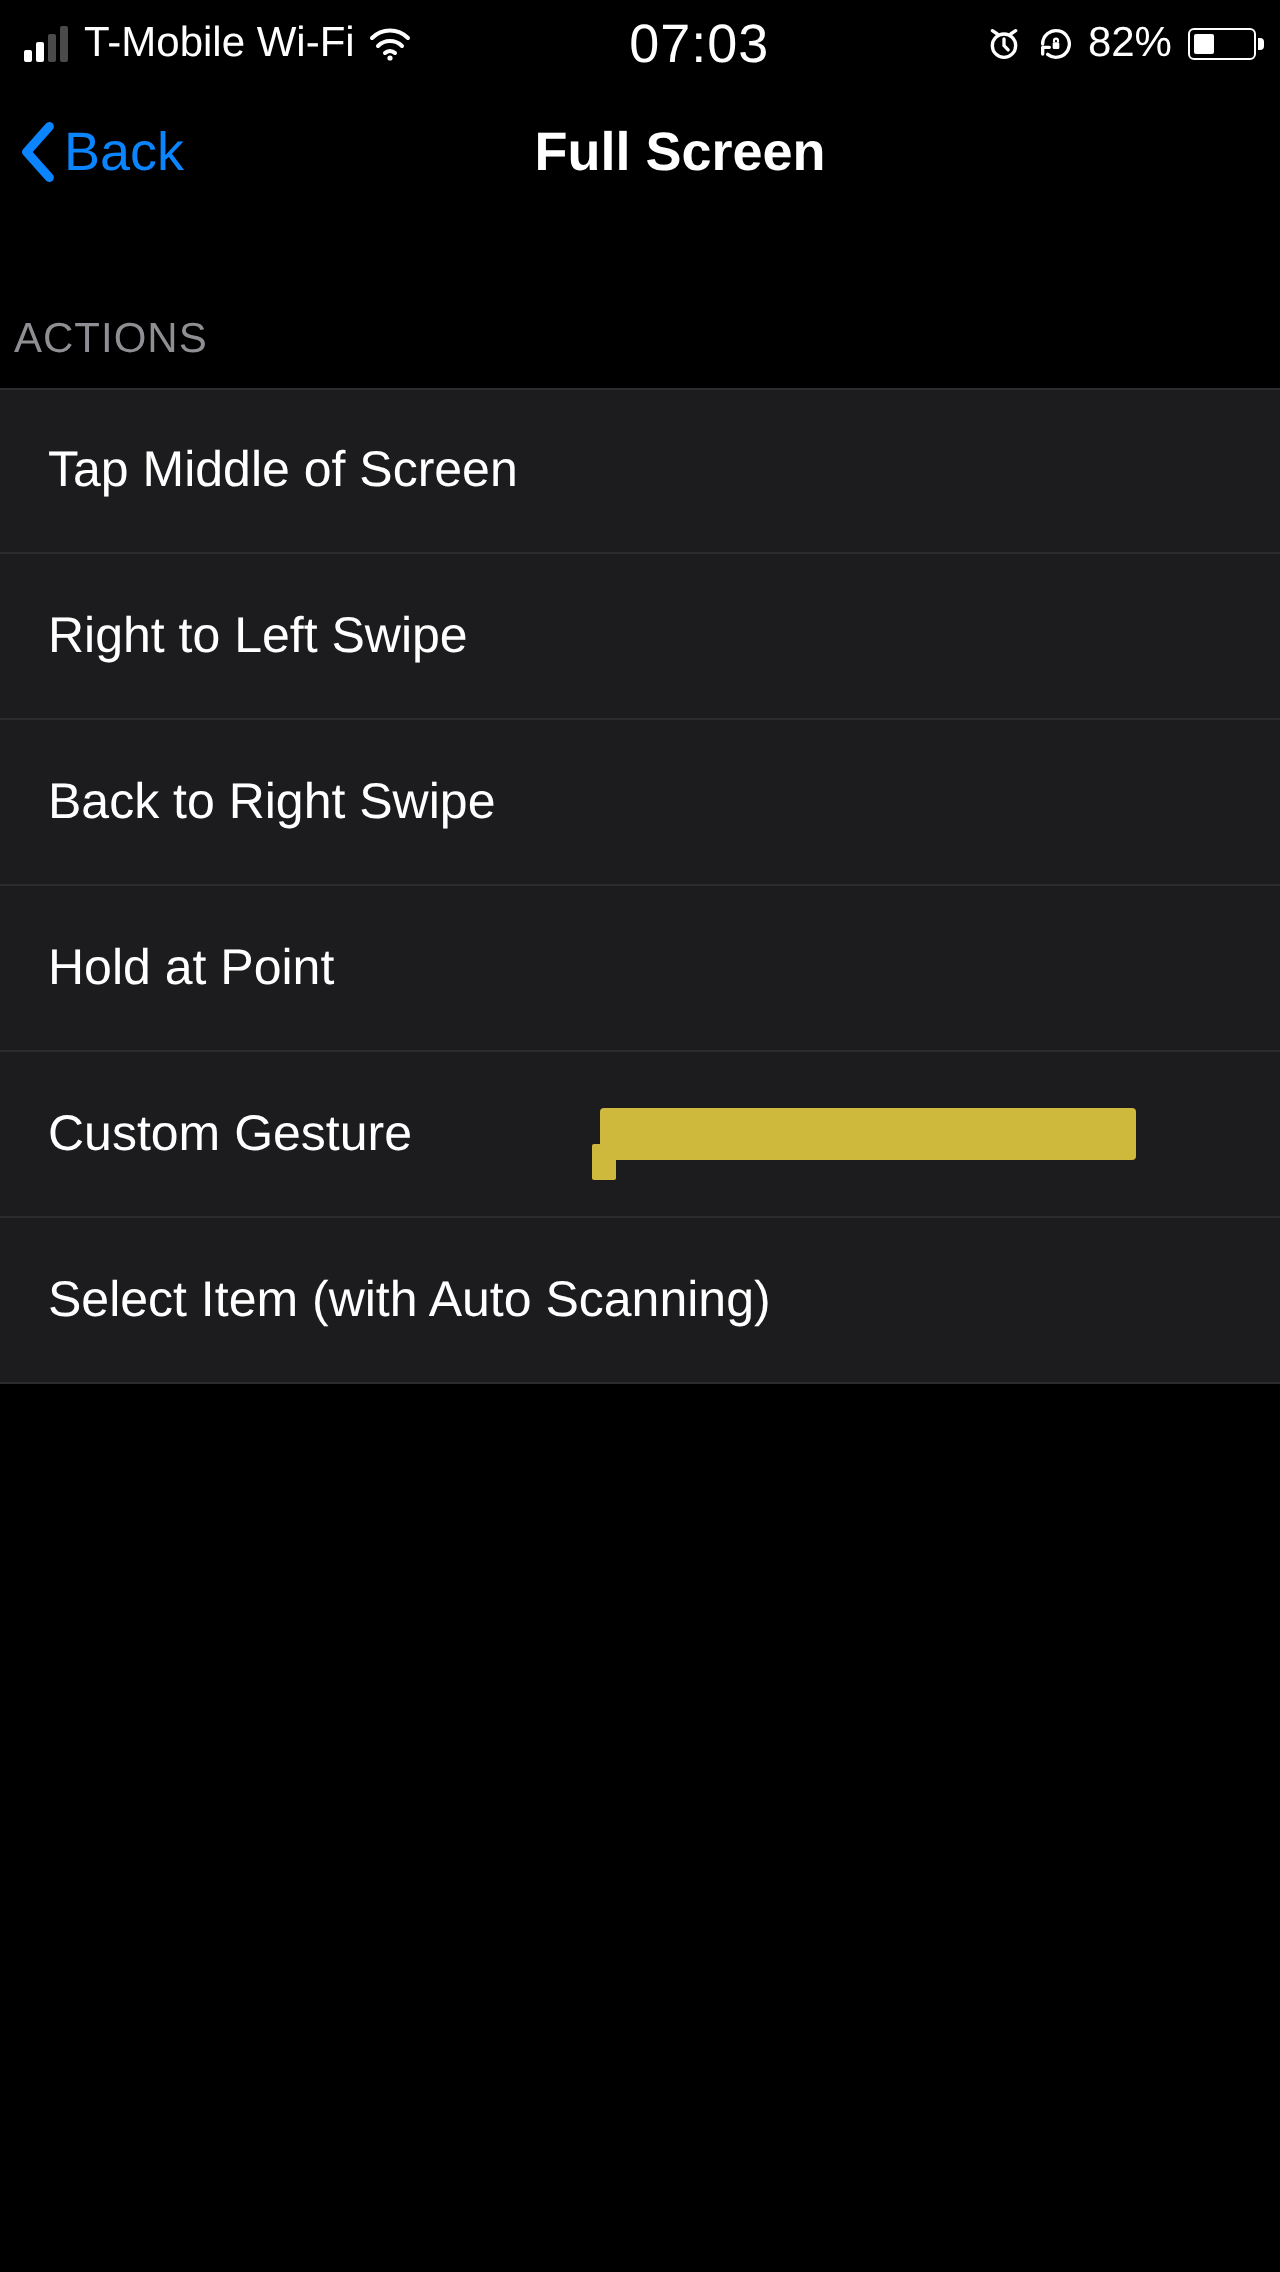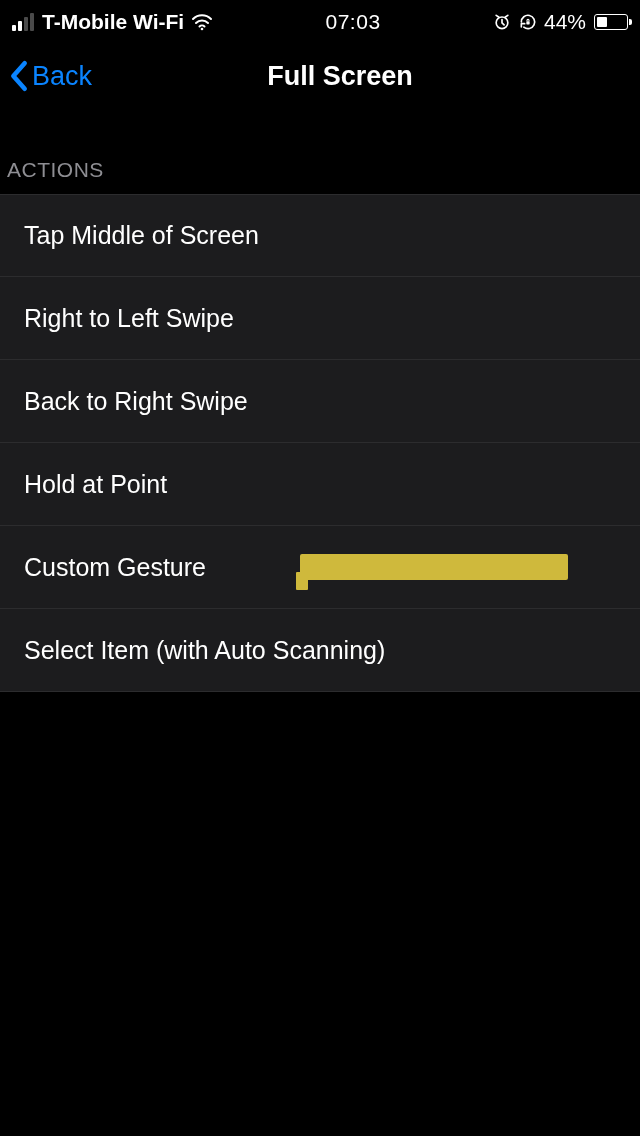--- a/index.html
+++ b/index.html
@@ -44,23 +44,23 @@
       display: inline-block;
       width: 4px;
       background: #4a4a4a;
       border-radius: 1px;
     }
     .signal-bars span.on { background: #fff; }
     .signal-bars span:nth-child(1){height:6px;}
     .signal-bars span:nth-child(2){height:10px;}
     .signal-bars span:nth-child(3){height:14px;}
     .signal-bars span:nth-child(4){height:18px;}
-    .carrier { font-size: 21px; margin-left: 2px; font-weight: bold; }
+    .carrier { font-size: 21px; margin-left: 2px; }
     .wifi-icon svg { width: 24px; height: 24px; display:block; }
-    .time { font-size: 21px; font-variant-numeric: tabular-nums; letter-spacing: 0.5px; }
+    .time { font-size: 27px; font-variant-numeric: tabular-nums; letter-spacing: 0.5px; }
     .alarm-icon svg, .lock-icon svg { width: 20px; height: 20px; display:block;}
     .battery-pct { font-size: 21px; }
     .battery {
       width: 34px; height: 16px; border: 1.5px solid #fff; border-radius: 3px;
       position: relative; display: inline-block; margin-left:2px;
     }
     .battery::after {
       content: ""; position: absolute; right: -5px; top: 4px; width: 3px; height: 6px;
       background: #fff; border-radius: 0 2px 2px 0;
     }
@@ -173,21 +173,21 @@
       </svg>
     </span>
     <span class="lock-icon">
       <svg viewBox="0 0 24 24" fill="none" stroke="#fff" stroke-width="2">
         <path d="M4 12a8 8 0 1 1 3 6.2" stroke-linecap="round"></path>
         <path d="M4 18v-4h4" stroke-linecap="round" stroke-linejoin="round"></path>
         <rect x="10" y="11" width="4" height="4" rx="0.8" fill="#fff" stroke="none"></rect>
         <path d="M10.8 11v-1a1.2 1.2 0 0 1 2.4 0v1" stroke-width="1.3"></path>
       </svg>
     </span>
-    <span class="battery-pct">44%</span>
+    <span class="battery-pct">82%</span>
     <span class="battery">
       <span class="battery-fill" style="width:calc(34% - 1px);"></span>
     </span>
   </div>
 </div>
 
 <div class="nav-bar">
   <div class="nav-back">
     <svg viewBox="0 0 14 24" fill="none" stroke="#0a84ff" stroke-width="3.2" stroke-linecap="round" stroke-linejoin="round">
       <polyline points="11,3 3,12 11,21"></polyline>

